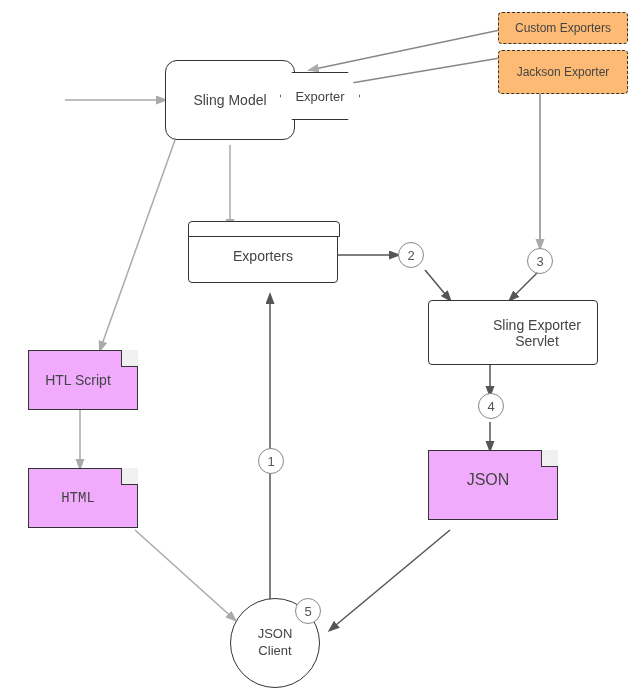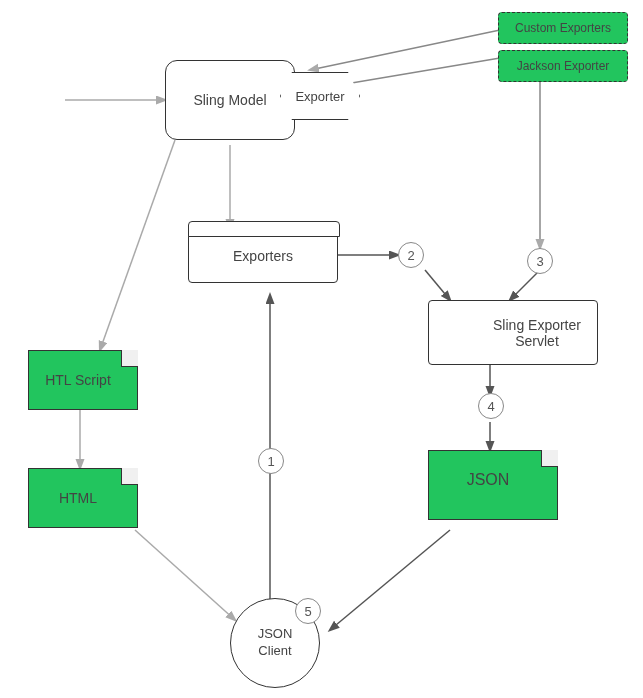--- a/index.html
+++ b/index.html
@@ -50,21 +50,21 @@
       align-items: center;
       justify-content: center;
       text-align: center;
       font-size: 13px;
       color: #444;
       clip-path: polygon(15% 0%, 85% 0%, 100% 50%, 85% 100%, 15% 100%, 0% 50%);
     }
     
     .node-dashed {
       position: absolute;
-      background: #22c55e;
+      background: #fdba74;
       border: 1.5px dashed #333;
       border-radius: 4px;
       display: flex;
       align-items: center;
       justify-content: center;
       text-align: center;
       font-size: 13px;
       color: #444;
     }
     
@@ -98,21 +98,21 @@
     .arrows-svg {
       position: absolute;
       top: 0; left: 0;
       width: 643px;
       height: 698px;
       pointer-events: none;
     }
     
     .doc-fold {
       position: absolute;
-      background: #22c55e;
+      background: #f0abfc;
       border: 1.5px solid #333;
       display: flex;
       align-items: center;
       justify-content: center;
       font-size: 14px;
       color: #444;
     }
     .doc-fold::after {
       content: '';
       position: absolute;
@@ -203,33 +203,33 @@
   </div>
 
   <div class="node-hex" style="left:280px; top:72px; width:80px; height:48px;">
     <span>Exporter</span>
   </div>
 
   <div class="node-dashed" style="left:498px; top:12px; width:130px; height:32px; font-size:12px;">
     <span>Custom Exporters</span>
   </div>
 
-  <div class="node-dashed" style="left:498px; top:50px; width:130px; height:32px; font-size:12px;">
+  <div class="node-dashed" style="left:498px; top:50px; width:130px; height:44px; font-size:12px;">
     <span>Jackson Exporter</span>
   </div>
 
   <div class="node-cyl" style="left:188px; top:228px; width:150px; height:55px;">
     <span>Exporters</span>
   </div>
 
   <div class="doc-fold" style="left:28px; top:350px; width:110px; height:60px; padding: 8px 18px 8px 8px;">
     <span>HTL Script</span>
   </div>
 
-  <div class="doc-fold" style="left:28px; top:468px; width:110px; height:60px; padding: 8px 18px 8px 8px;">
+  <div class="doc-fold" style="left:28px; top:468px; width:110px; height:60px; padding: 8px 18px 8px 8px; font-family: Liberation Mono, monospace;">
     <span>HTML</span>
   </div>
 
   <div class="node" style="left:428px; top:300px; width:170px; height:65px; border-radius:4px;padding-left:48px;">
     <span>Sling Exporter Servlet</span>
   </div>
 
   <div class="doc-fold" style="left:428px; top:450px; width:130px; height:70px; padding: 8px 18px 18px 8px; font-size:16px;">
     <span>JSON</span>
   </div>

